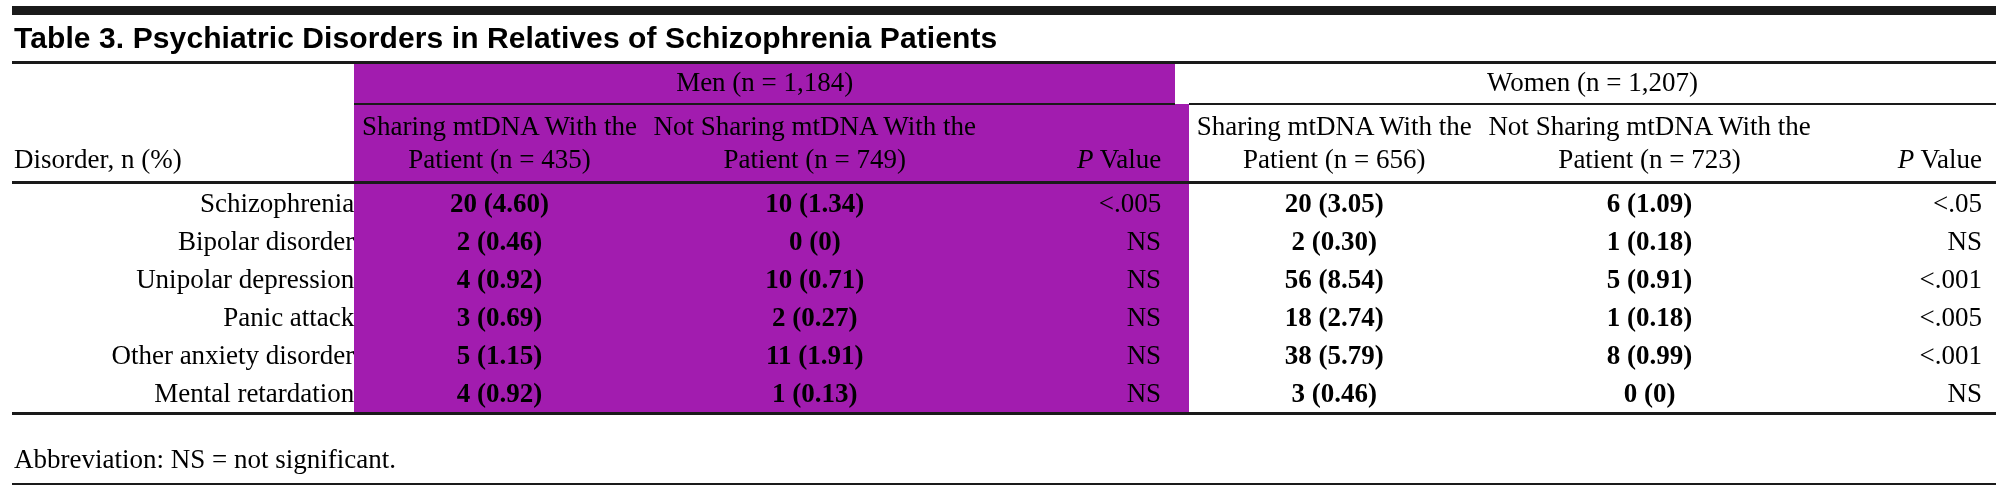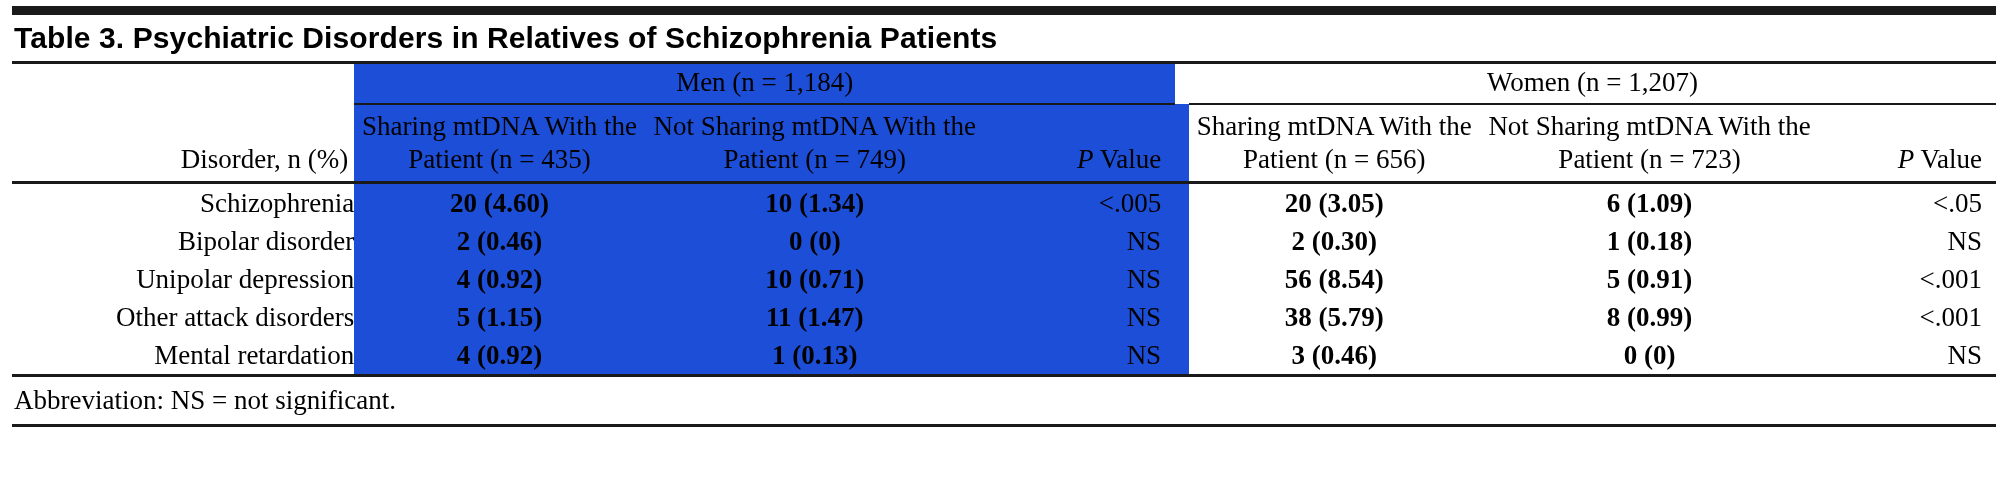--- a/index.html
+++ b/index.html
@@ -46,41 +46,41 @@
   }
   col.c-disorder { width: 342px; }
   col.c-m1 { width: 290px; }
   col.c-m2 { width: 340px; }
   col.c-mp { width: 190px; }
   col.c-gap { width: 14px; }
   col.c-w1 { width: 290px; }
   col.c-w2 { width: 340px; }
   col.c-wp { width: 176px; }
 
-  .shade { background: #1d4ed8; }
+  .shade { background: #a21caf; }
 
   td, th {
     padding: 0;
     vertical-align: bottom;
     font-weight: normal;
   }
   .grp-head {
     text-align: center;
     font-size: 27px;
     padding: 3px 0 5px 0;
     border-bottom: 2px solid #1a1a1a;
   }
   .sub-head {
     text-align: center;
     font-size: 27px;
     line-height: 33px;
     padding: 5px 6px 5px 6px;
   }
   .sub-head.left-col {
-    text-align: right;
+    text-align: left;
     padding-left: 2px;
   }
   .pval-head {
     text-align: right;
     padding-right: 14px;
   }
   .head-rule td {
     border-bottom: 3px solid #1a1a1a;
     height: 0;
     line-height: 0;
@@ -105,20 +105,21 @@
     text-align: right;
     padding-right: 14px;
   }
   .bottom-rule-wrap {
     border-top: 3px solid #1a1a1a;
   }
   .footnote {
     font-size: 27px;
     line-height: 40px;
     padding: 3px 0 4px 2px;
+    margin-top: 21px;
   }
   .foot-rule {
     height: 3px;
     background: #1a1a1a;
   }
   .ital { font-style: italic; }
 </style>
 </head>
 <body>
 
@@ -194,23 +195,33 @@
         <td class="disorder">Unipolar depression</td>
         <td class="num shade">4 (0.92)</td>
         <td class="num shade">10 (0.71)</td>
         <td class="pval shade">NS</td>
         <td class="shade"></td>
         <td class="num">56 (8.54)</td>
         <td class="num">5 (0.91)</td>
         <td class="pval">&lt;.001</td>
       </tr>
       <tr>
-        <td class="disorder">Other attack disorders</td>
+        <td class="disorder">Panic attack</td>
+        <td class="num shade">3 (0.69)</td>
+        <td class="num shade">2 (0.27)</td>
+        <td class="pval shade">NS</td>
+        <td class="shade"></td>
+        <td class="num">18 (2.74)</td>
+        <td class="num">1 (0.18)</td>
+        <td class="pval">&lt;.005</td>
+      </tr>
+      <tr>
+        <td class="disorder">Other anxiety disorder</td>
         <td class="num shade">5 (1.15)</td>
-        <td class="num shade">11 (1.47)</td>
+        <td class="num shade">11 (1.91)</td>
         <td class="pval shade">NS</td>
         <td class="shade"></td>
         <td class="num">38 (5.79)</td>
         <td class="num">8 (0.99)</td>
         <td class="pval">&lt;.001</td>
       </tr>
       <tr>
         <td class="disorder">Mental retardation</td>
         <td class="num shade">4 (0.92)</td>
         <td class="num shade">1 (0.13)</td>

